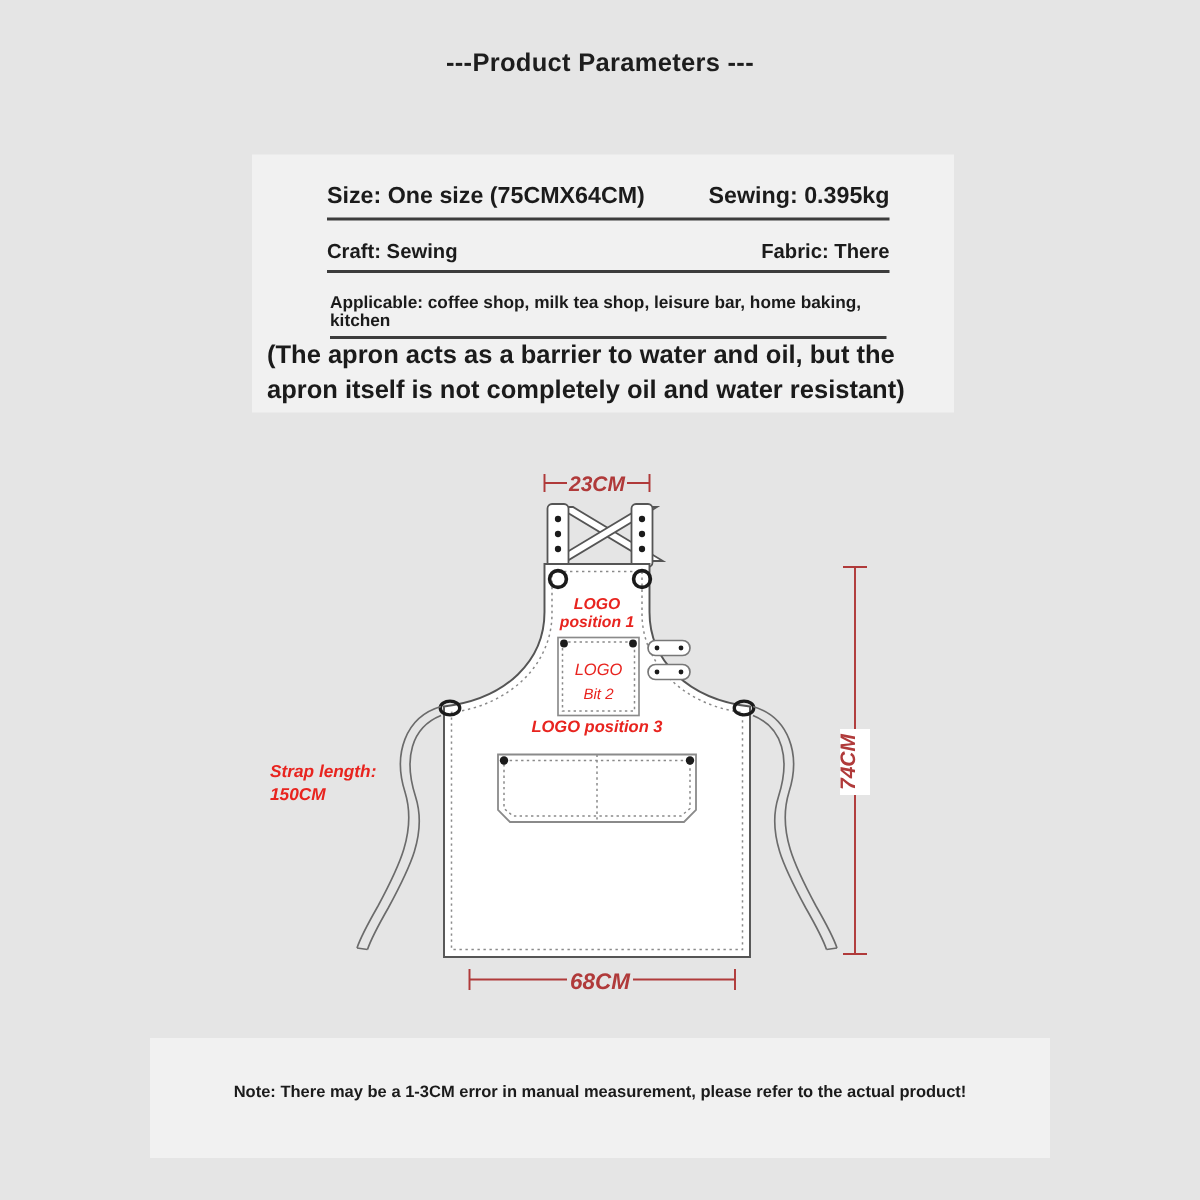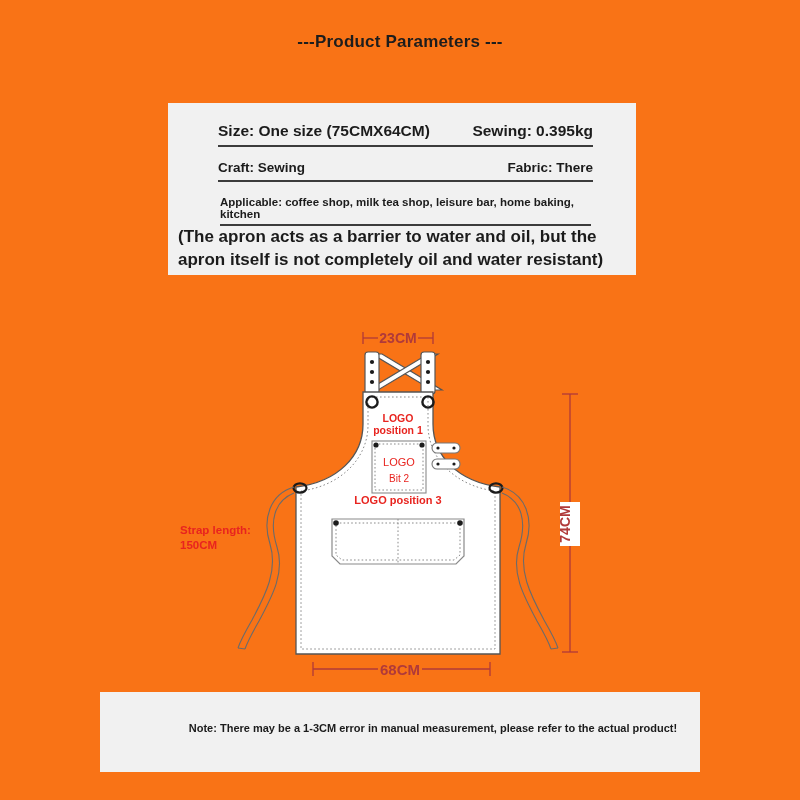--- a/index.html
+++ b/index.html
@@ -12,21 +12,21 @@
     height: 800px;
     position: relative;
     font-family: "Liberation Sans", sans-serif;
     color: #1b1b1b;
     overflow: hidden;
   }
 
   #page {
     position: absolute;
     inset: 0;
-    background: #f97316;
+    background: #e5e5e5;
   }
 
   
   .title {
     position: absolute;
     left: 0;
     top: 32px;
     width: 800px;
     text-align: center;
     font-size: 17px;
@@ -73,23 +73,24 @@
     font-size: 17px;
     font-weight: bold;
     line-height: 1.35;
     color: #1b1b1b;
   }
 
   
   .diagram {
     position: absolute;
     left: 120px;
-    top: 304px;
+    top: 288px;
     width: 560px;
     height: 380px;
+    font-style: italic;
   }
   .diagram svg { display: block; }
 
   
   .footer-panel {
     position: absolute;
     left: 100px;
     top: 692px;
     width: 600px;
     height: 80px;
@@ -97,21 +98,20 @@
   }
   .footer-note {
     position: absolute;
     left: 0;
     top: 30px;
     width: 600px;
     text-align: center;
     font-size: 11px;
     font-weight: bold;
     color: #1b1b1b;
-    margin-left: 33px;
   }
 </style>
 </head>
 <body>
 
 <div id="page">
 
   <div class="title">---Product Parameters ---</div>
 
   <div class="spec-panel">

